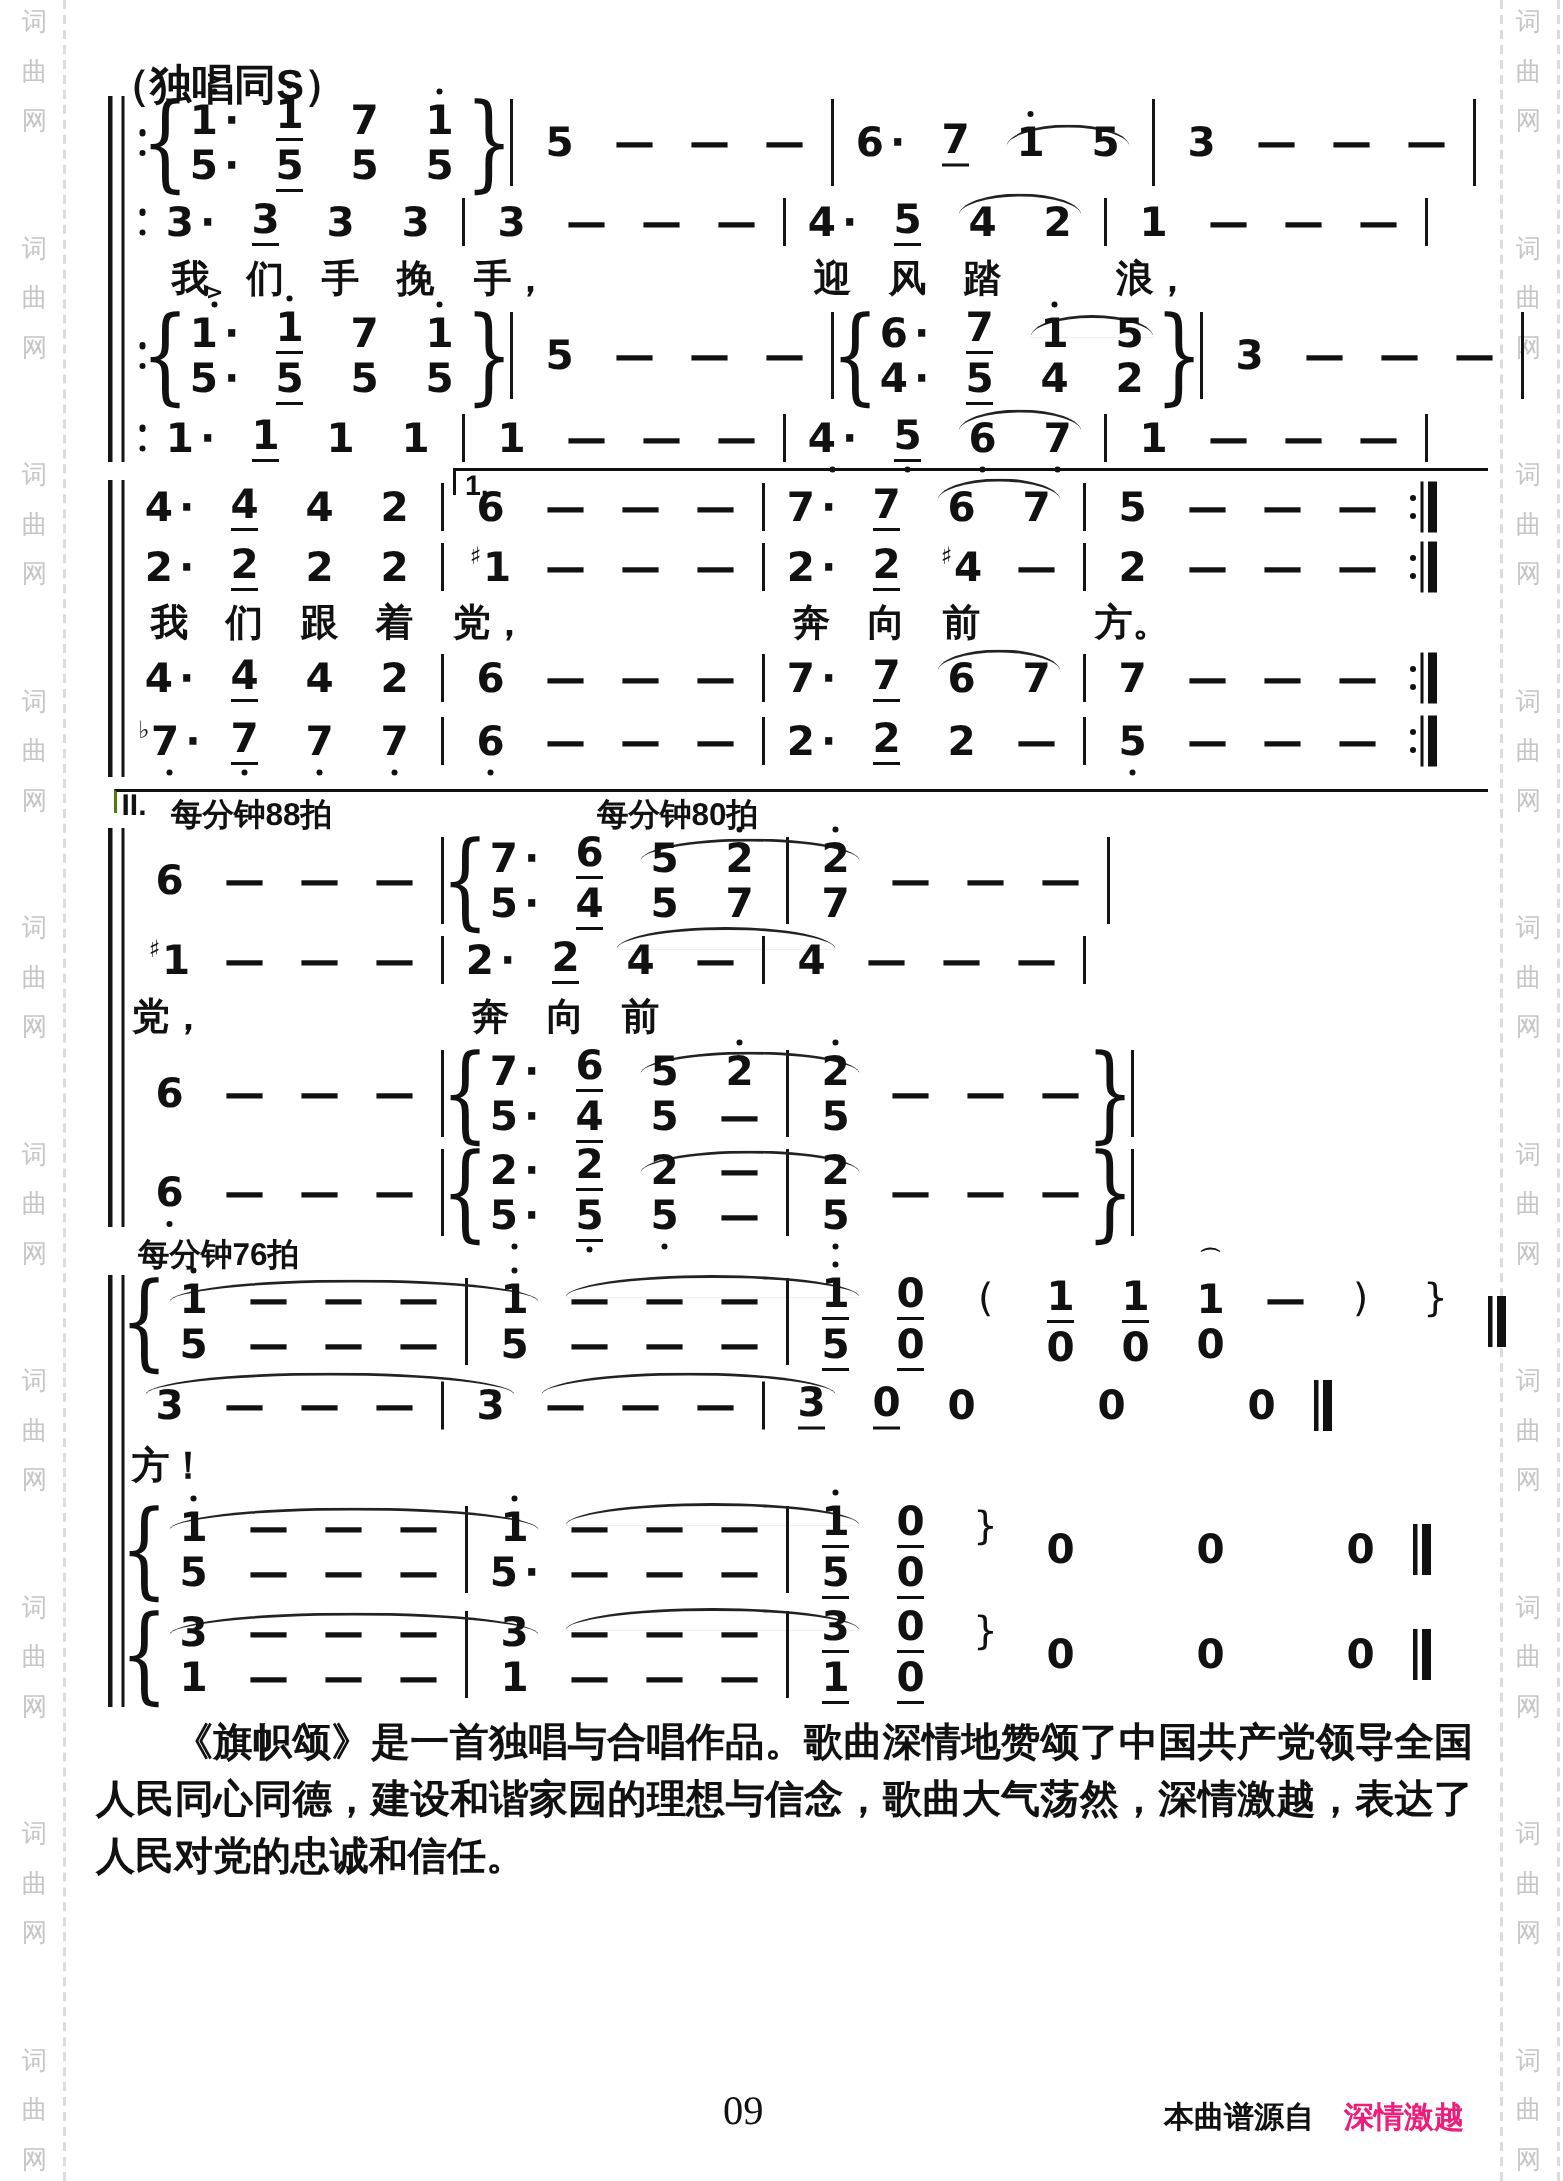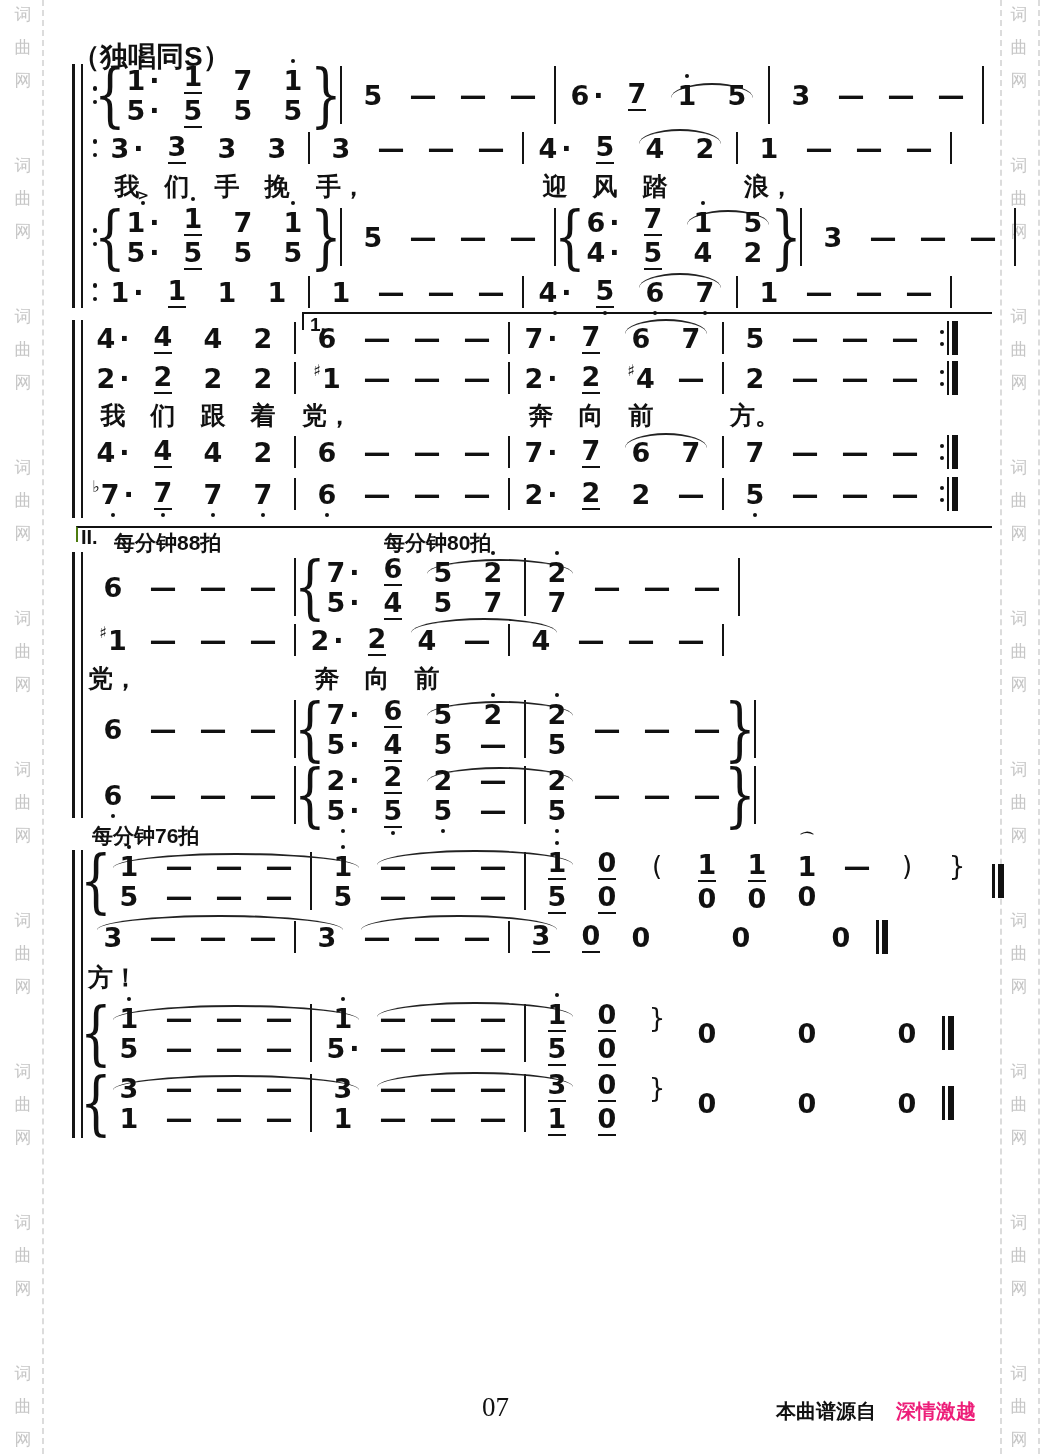--- a/index.html
+++ b/index.html
@@ -834,21 +834,21 @@
             <i class="thin"></i>
             <i class="thick"></i>
           </span>
         </div>
     </section>
 
     <section class="sys" style="top:464px;padding-top:28px">
       <div class="iiline">
         <span class="seclab">II.</span>
         <span class="bpm" style="left:36px">每分钟88拍</span>
-        <span class="bpm" style="left:306px">每分钟80拍</span>
+        <span class="bpm" style="left:320px">每分钟80拍</span>
       </div>
       <div class="mrow pairrow">
           <span class="slot">
             <span class="h note">6</span>
           </span>
           <span class="slot">
             <span class="h">—</span>
           </span>
           <span class="slot">
             <span class="h">—</span>
@@ -1373,20 +1373,21 @@
           </span>
           <span class="final">
             <i class="thin"></i>
             <i class="thick"></i>
           </span>
         </div>
     </section>
   </div>
 
   <div class="text">
+    <p>《旗帜颂》是一首独唱与合唱作品。歌曲深情地赞颂了中国共产党领导全国人民同心同德，建设和谐家园的理想与信念，歌曲大气荡然，深情激越，表达了人民对党的忠诚和信任。</p>
   </div>
 
-  <div class="pageno">07</div>
+  <div class="pageno">09</div>
   <div class="source">
     <span>本曲谱源自</span>
     <span class="brand" style="color: rgb(237, 30, 121);">深情激越</span>
   </div>
 </div>
 
 </body></html>

